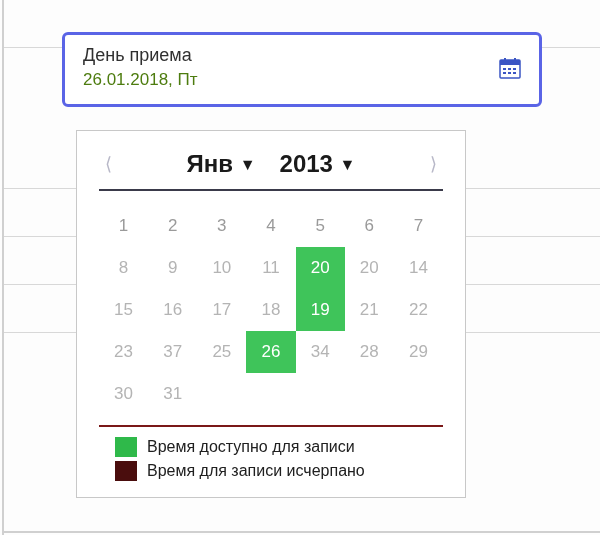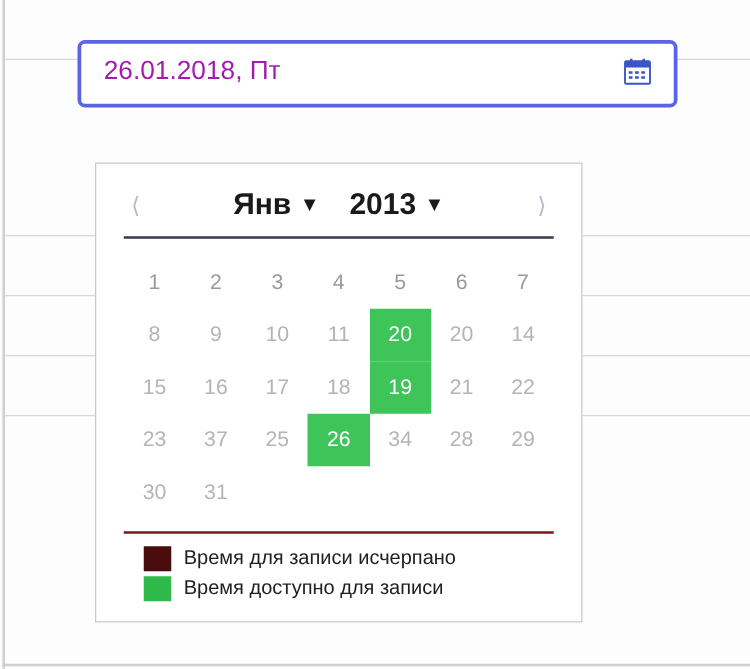--- a/index.html
+++ b/index.html
@@ -29,21 +29,21 @@
     position: absolute;
     left: 62px; top: 32px; width: 480px;
     border: 3px solid #5a64e6;
     border-radius: 6px;
     padding: 10px 18px 14px 18px;
     background: #fff;
     display: flex; align-items: center; justify-content: space-between;
   }
   .date-field .texts { display: flex; flex-direction: column; gap: 4px; }
   .field-label { font-size: 18px; color: #303030; }
-  .field-value { font-size: 21px; color: #a21caf; }
+  .field-value { font-size: 17px; color: #4d7c0f; }
   .cal-icon svg { display: block; }
 
   .popup {
     position: absolute;
     left: 76px; top: 130px; width: 390px;
     background: #fff;
     border: 1px solid #c8c8c8;
     padding: 14px 22px 16px 22px;
   }
   .nav-row {
@@ -91,20 +91,21 @@
 <div class="bg-lines">
   <div class="bg-row" style="top:0"></div>
   <div class="bg-row" style="top:141px"></div>
   <div class="bg-row" style="top:189px"></div>
   <div class="bg-row" style="top:237px"></div>
   <div class="bg-row" style="top:285px"></div>
 </div>
 
 <div class="date-field">
   <div class="texts">
+    <span class="field-label">День приема</span>
     <span class="field-value">26.01.2018, Пт</span>
   </div>
   <span class="cal-icon">
     <svg width="22" height="22" viewBox="0 0 22 22">
       <rect x="1" y="3" width="20" height="18" rx="1" fill="#fff" stroke="#3b55c4" stroke-width="1.5"></rect>
       <rect x="1" y="3" width="20" height="5" fill="#3b55c4"></rect>
       <rect x="5" y="1" width="2" height="4" fill="#3b55c4"></rect>
       <rect x="15" y="1" width="2" height="4" fill="#3b55c4"></rect>
       <rect x="4" y="11" width="3" height="2" fill="#3b55c4"></rect>
       <rect x="9" y="11" width="3" height="2" fill="#3b55c4"></rect>
@@ -162,21 +163,21 @@
     <div class="cell">30</div>
     <div class="cell">31</div>
     <div class="cell"></div>
     <div class="cell"></div>
     <div class="cell"></div>
     <div class="cell"></div>
   </div>
   <hr class="hr2">
   <div class="legend">
     <div class="legend-row">
+      <span class="sw green"></span>
+      <span class="legend-text">Время доступно для записи</span>
+    </div>
+    <div class="legend-row">
       <span class="sw dark"></span>
       <span class="legend-text">Время для записи исчерпано</span>
-    </div>
-    <div class="legend-row">
-      <span class="sw green"></span>
-      <span class="legend-text">Время доступно для записи</span>
     </div>
   </div>
 </div>
 
 </body></html>

